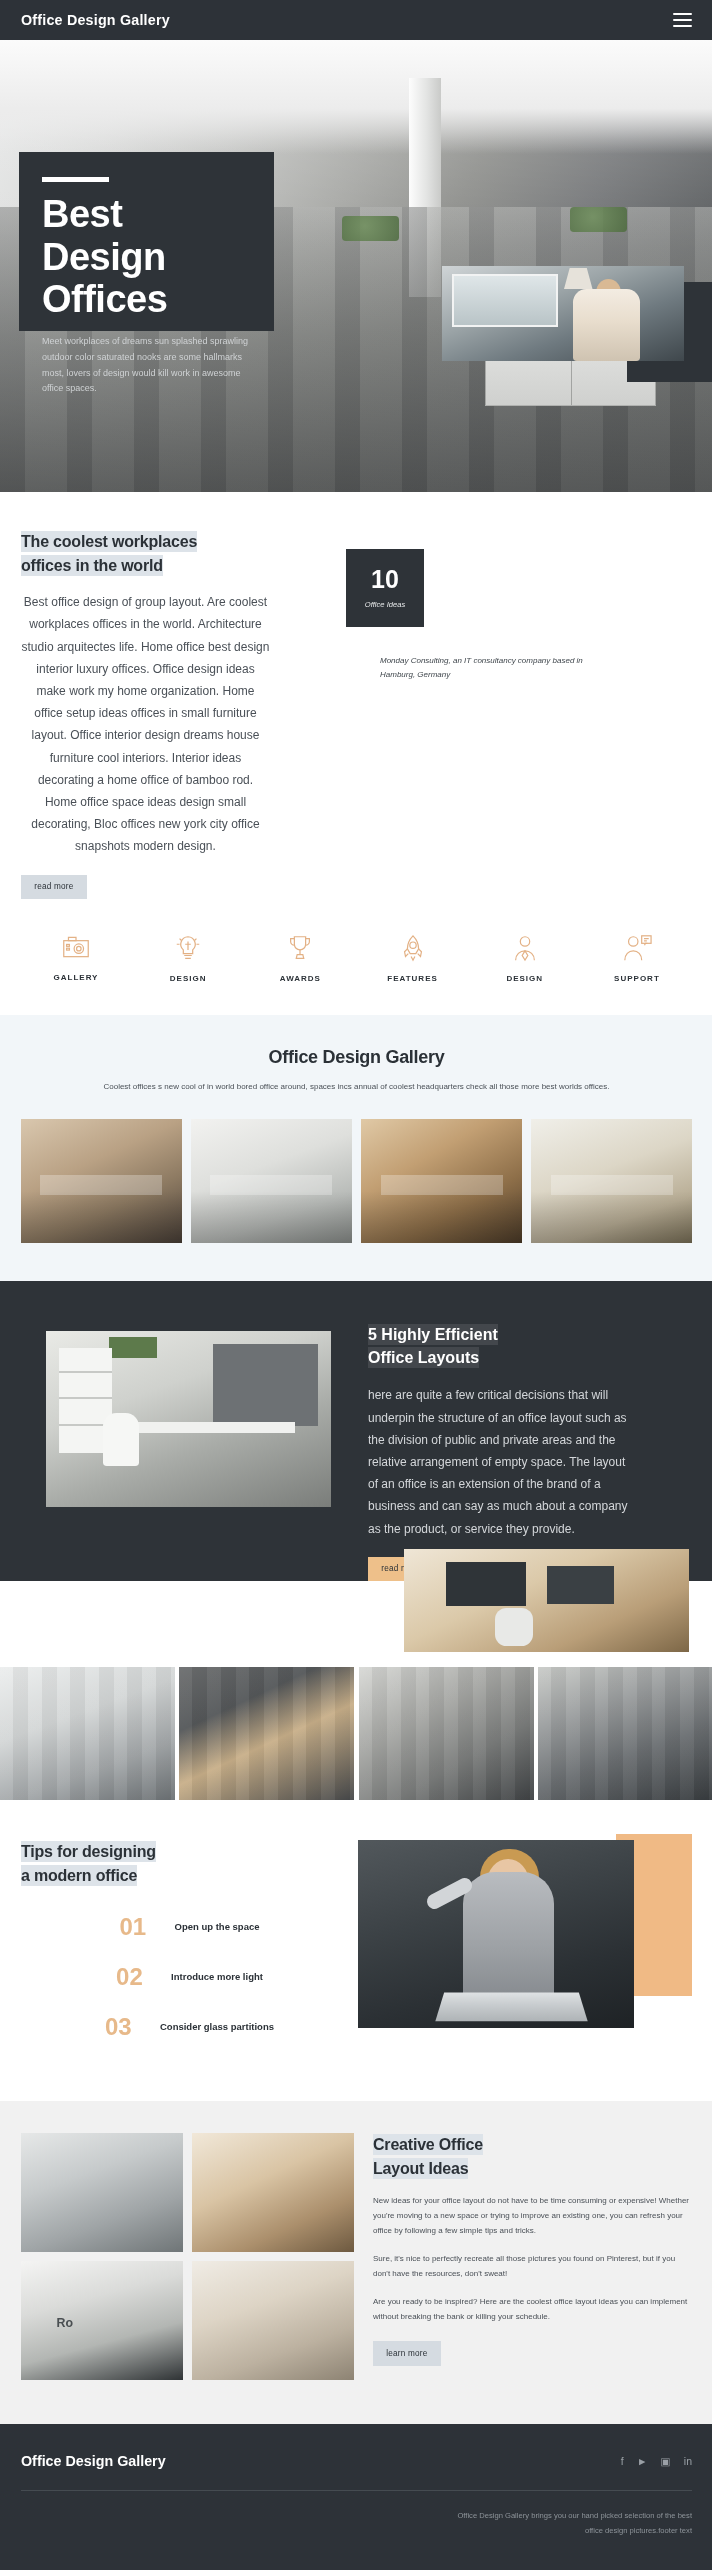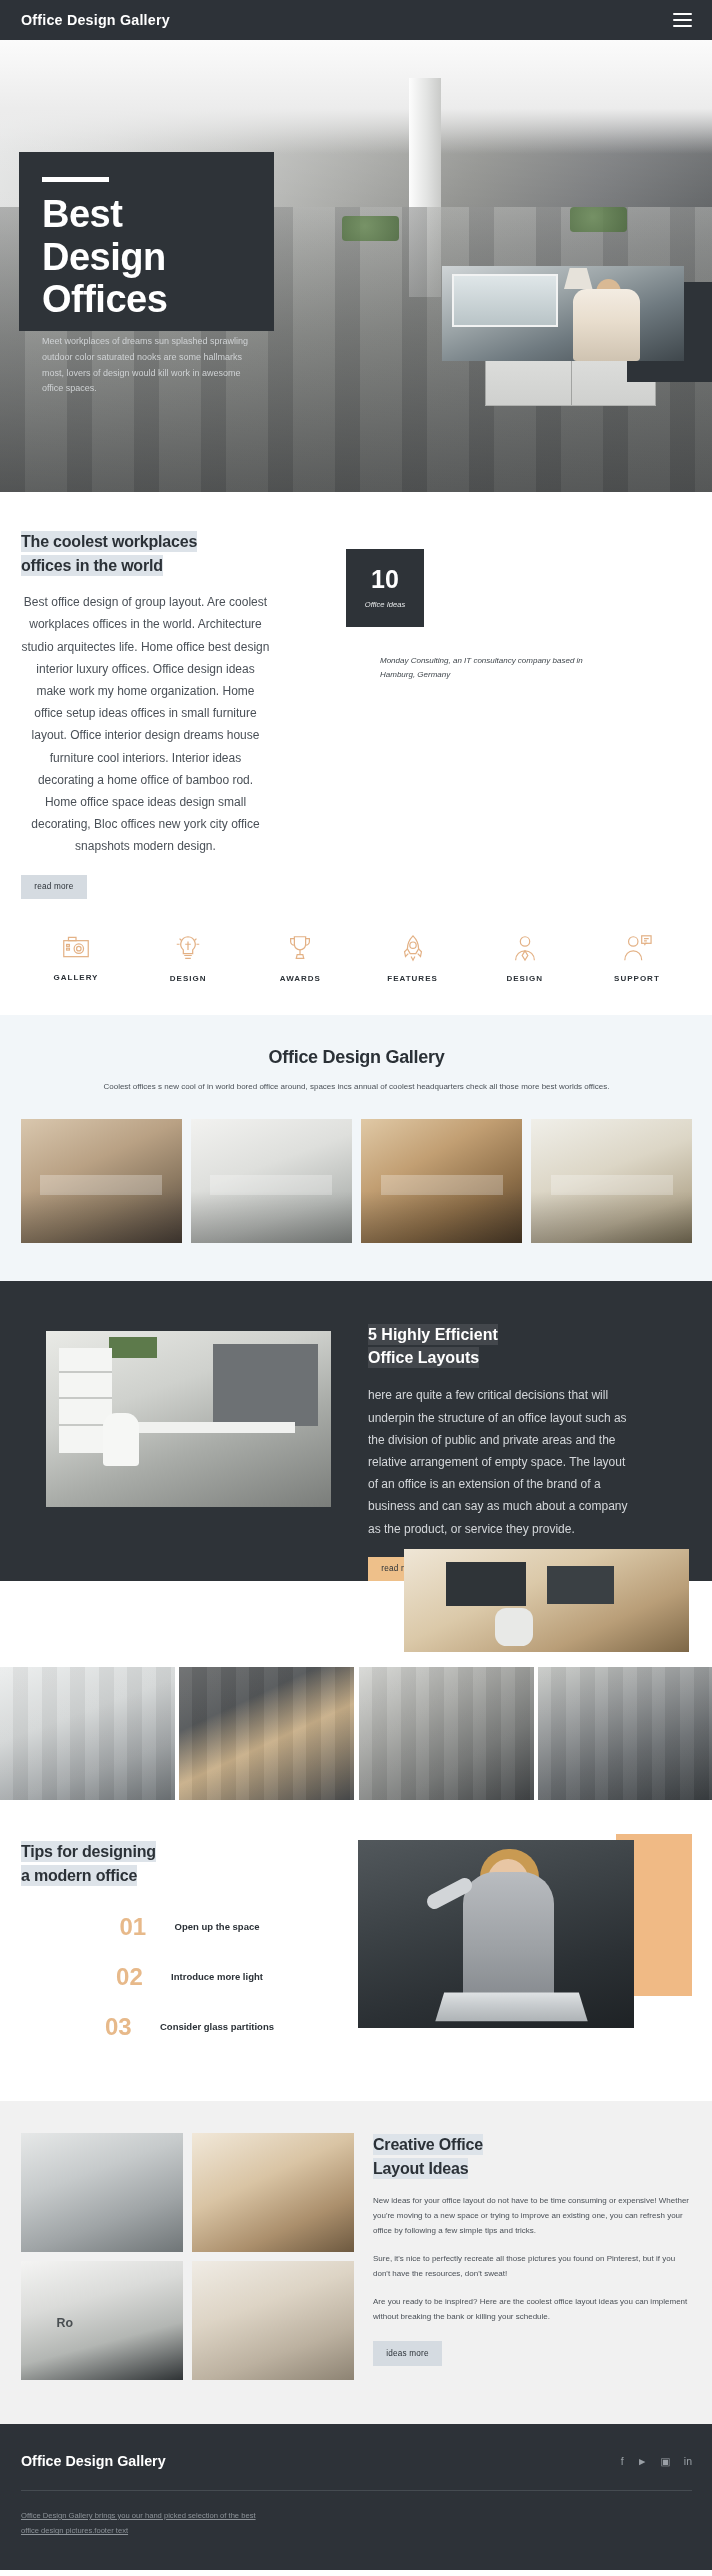--- a/index.html
+++ b/index.html
@@ -221,21 +221,21 @@
   .creative-right h2 { font-size:16px; font-weight:700; line-height:1.5; letter-spacing:-0.2px; }
   .creative-right p { font-size:8px; line-height:1.85; color:#4a5057; margin-top:13.3px; }
 
   
   .footer { background:#2d3238; padding: 28.5px 21px 32px 21px; }
   .footer-top { display:flex; align-items:center; justify-content:space-between; }
   .footer-brand { color:#fff; font-weight:700; font-size:14.3px; }
   .socials { display:flex; gap:13.3px; align-items:center; }
   .socials span { color:#9aa0a6; font-size:10.5px; cursor:pointer; }
   .footer-rule { height:1px; background:#454b51; margin: 21px 0 17px 0; }
-  .footer-note { text-align:left; color:#8d9399; font-size:7.6px; line-height:2;text-decoration:underline; }
+  .footer-note { text-align:right; color:#8d9399; font-size:7.6px; line-height:2; }
 </style>
 </head>
 <body>
 
 <div class="page">
 
   <div class="topbar">
     <div class="brand">Office Design Gallery</div>
     <div class="burger">
         <i></i>
@@ -451,21 +451,21 @@
       <div class="cimg c4"></div>
     </div>
     <div class="creative-right">
       <h2>
         <span class="hl">Creative Office</span><br>
         <span class="hl">Layout Ideas</span>
       </h2>
       <p>New ideas for your office layout do not have to be time consuming or expensive! Whether you're moving to a new space or trying to improve an existing one, you can refresh your office by following a few simple tips and tricks.</p>
       <p>Sure, it's nice to perfectly recreate all those pictures you found on Pinterest, but if you don't have the resources, don't sweat!</p>
       <p>Are you ready to be inspired? Here are the coolest office layout ideas you can implement without breaking the bank or killing your schedule.</p>
-      <button class="btn grey">ideas more</button>
+      <button class="btn grey">learn more</button>
     </div>
   </div>
 
   <div class="footer">
     <div class="footer-top">
       <div class="footer-brand">Office Design Gallery</div>
       <div class="socials">
         <span>f</span>
         <span>►</span>
         <span>▣</span>

